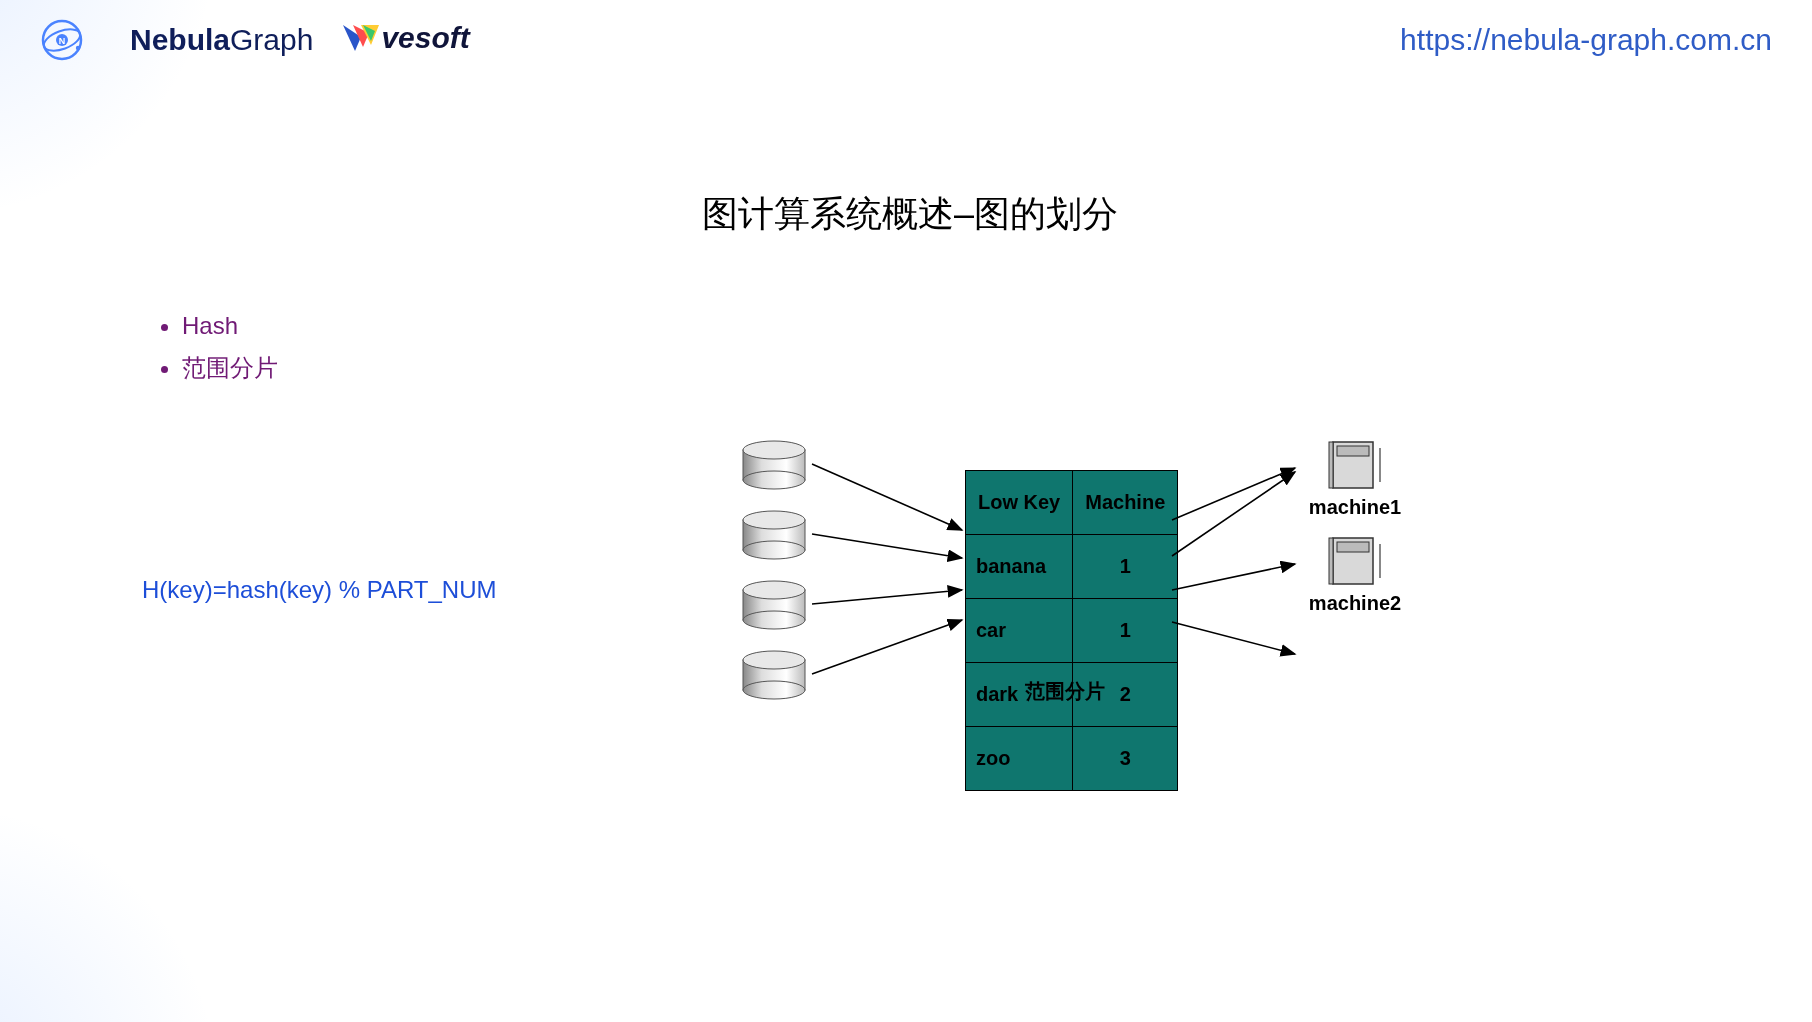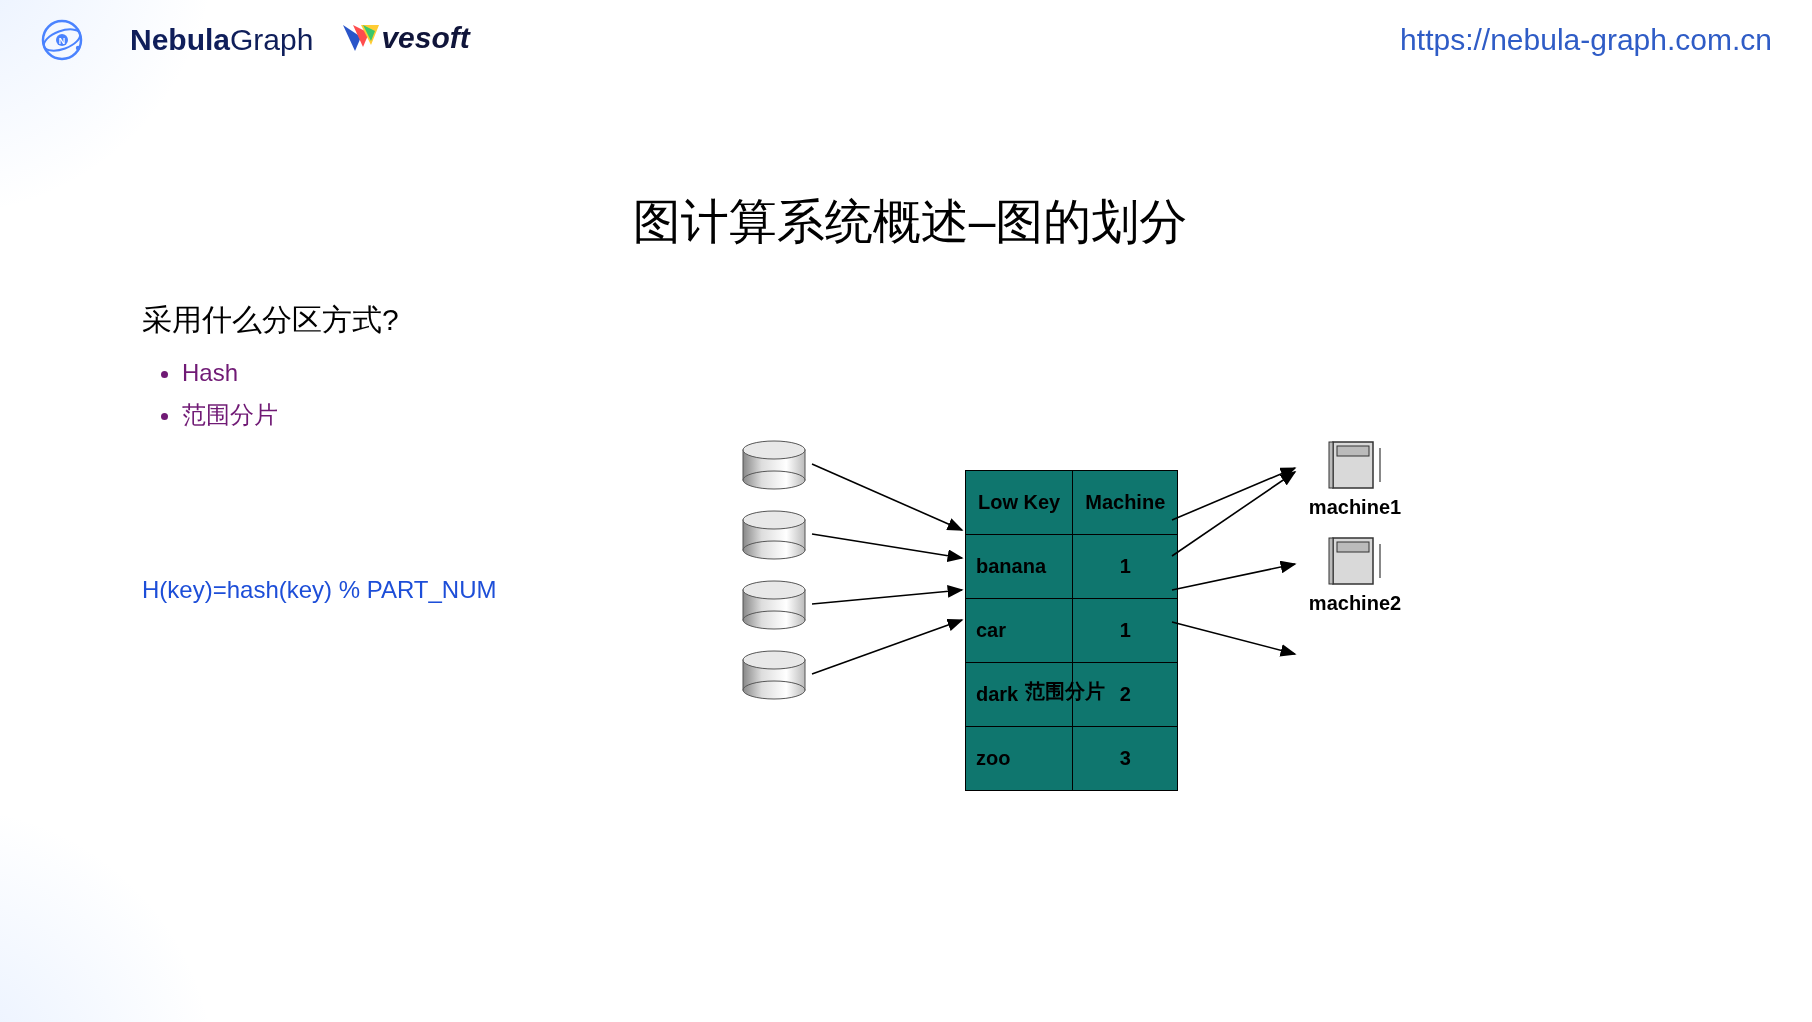--- a/index.html
+++ b/index.html
@@ -41,21 +41,21 @@
   .vesoft-logo { display: flex; align-items: flex-start; gap: 0; }
   .vesoft-logo .word { font-size: 30px; font-weight: 800; color: #10153a; font-style: italic; }
   .url { font-size: 30px; color: #2f5cc6; }
   
   .page-title {
     position: absolute;
     top: 190px;
     left: 8px;
     right: 0;
     text-align: center;
-    font-size: 48px;
+    font-size: 36px;
     font-weight: 400;
     color: #000;
   }
   
   .content {
     position: absolute;
     top: 300px;
     left: 142px;
     right: 120px;
   }
@@ -150,21 +150,20 @@
       </span>
       <span class="word">vesoft</span>
     </div>
   </div>
   <div class="url">https://nebula-graph.com.cn</div>
 </div>
 
 <div class="page-title">图计算系统概述–图的划分</div>
 
 <div class="content">
-  <div class="question">采用什么分区方式?</div>
   <ul class="bullets">
     <li>Hash</li>
     <li>范围分片</li>
   </ul>
 </div>
 
 <div class="formula">H(key)=hash(key) % PART_NUM</div>
 
 <div class="diagram">
 

